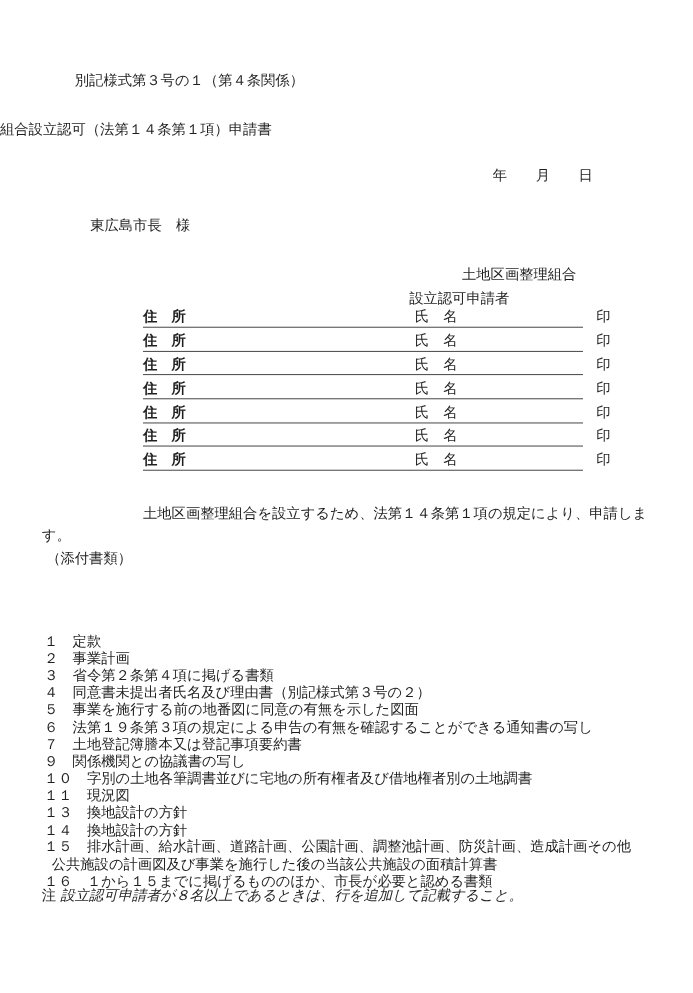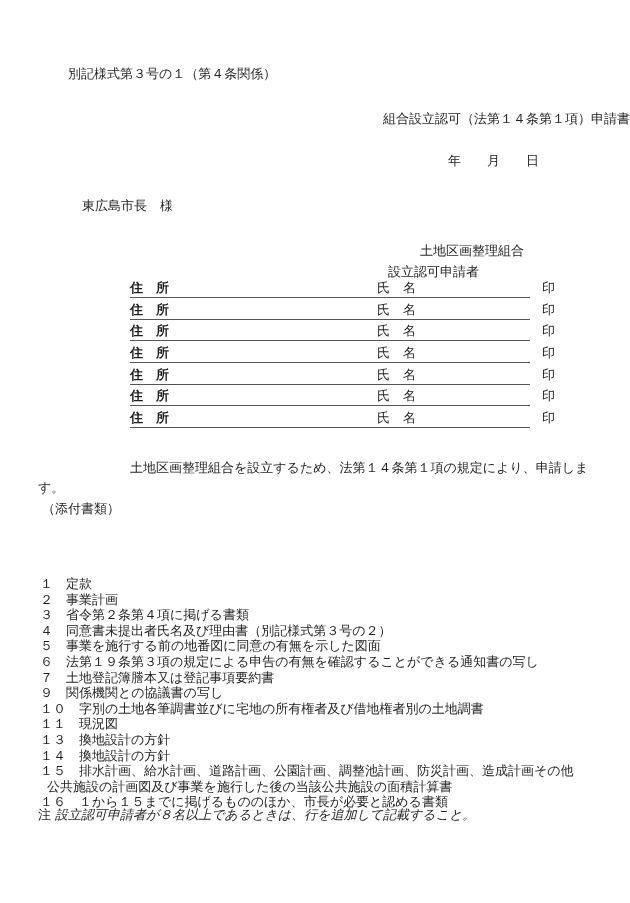--- a/index.html
+++ b/index.html
@@ -7,26 +7,26 @@
     position:relative;
     width:630px;
     height:903px;
     background:#ffffff;
     font-family:"DejaVu Serif","Liberation Serif",serif;
     font-size:13px;
     color:#1f1f1f;
     overflow:hidden;
   }
   .abs{position:absolute;white-space:nowrap;line-height:18px;}
-  #doc-title{left:0;top:110px;width:630px;text-align:right;}
+  #doc-title{left:0;top:110px;width:630px;text-align:left;}
   #date-line{left:0;top:152px;width:630px;text-align:right;padding-right:91px;box-sizing:border-box;}
   #form-ref{left:68px;top:65px;}
   #addressee{left:82px;top:197px;}
   #assoc-label{left:420px;top:242px;}
-  #applicant-heading{left:388px;top:263px;}
+  #applicant-heading{left:372px;top:263px;}
 
   .sign-row{position:absolute;left:130px;width:440px;height:18px;}
   .sign-line{position:absolute;left:0;top:0;width:400px;height:18px;border-bottom:1px solid #565656;}
   .lbl-addr{position:absolute;left:0;bottom:0;white-space:nowrap;font-weight:bold;}
   .lbl-name{position:absolute;left:247px;bottom:0;white-space:nowrap;}
   .seal{position:absolute;left:412px;bottom:0;}
 
   .para{position:absolute;left:38px;width:560px;line-height:20px;}
   #stmt-line1{top:458px;padding-left:92px;}
   #stmt-line2{top:478px;}

